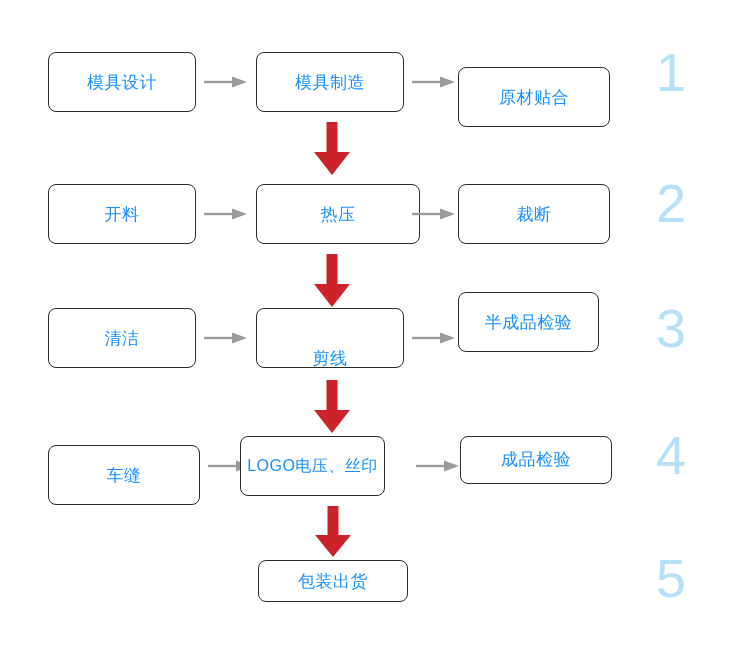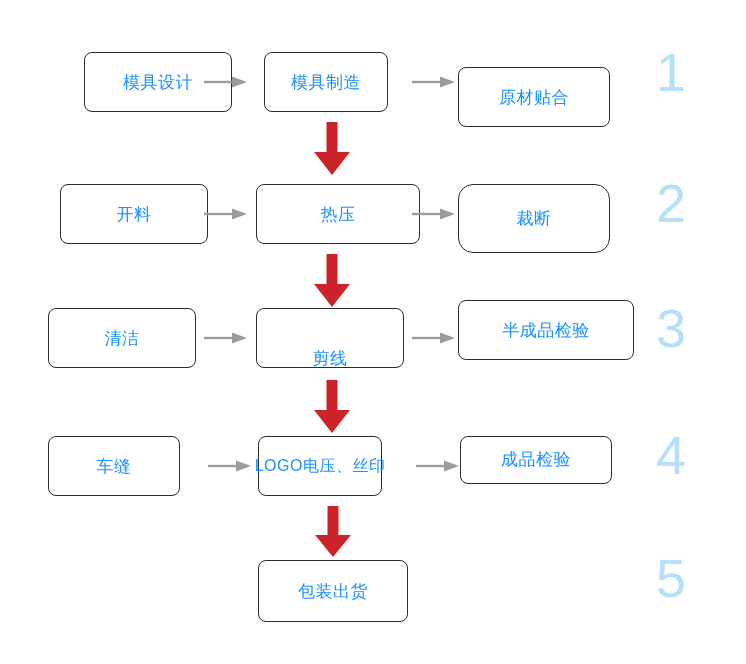--- a/index.html
+++ b/index.html
@@ -61,32 +61,32 @@
     font-weight: 400;
     text-align: center;
     width: 46px;
   }
 </style>
 </head>
 <body>
 
 <div id="flow-canvas">
 
-  <div class="node" style="left:48px; top:52px; width:148px; height:60px;margin-left:36px;">
+  <div class="node" style="left:48px; top:52px; width:148px; height:60px;">
     <span class="node-label">模具设计</span>
   </div>
 
   <div class="h-arrow" style="left:204px; top:75px; width:44px;">
     <svg width="44" height="14" viewBox="0 0 44 14">
       <path d="M0,7 L30,7" stroke="#9c9c9c" stroke-width="2.4" fill="none"></path>
       <path d="M28,1.5 L43,7 L28,12.5 Z" fill="#9c9c9c"></path>
     </svg>
   </div>
 
-  <div class="node" style="left:264px; top:52px; width:124px; height:60px;">
+  <div class="node" style="left:256px; top:52px; width:148px; height:60px;">
     <span class="node-label">模具制造</span>
   </div>
 
   <div class="h-arrow" style="left:412px; top:75px; width:44px;">
     <svg width="44" height="14" viewBox="0 0 44 14">
       <path d="M0,7 L30,7" stroke="#9c9c9c" stroke-width="2.4" fill="none"></path>
       <path d="M28,1.5 L43,7 L28,12.5 Z" fill="#9c9c9c"></path>
     </svg>
   </div>
 
@@ -96,21 +96,21 @@
 
   <div class="step-number" style="left:648px; top:45px;">1</div>
 
   <div class="v-arrow" style="left:312px; top:122px; width:40px; height:54px;">
     <svg width="40" height="54" viewBox="0 0 40 54">
       <rect x="14.5" y="0" width="11" height="32" fill="#cc2229"></rect>
       <path d="M2,30 L38,30 L20,53 Z" fill="#cc2229"></path>
     </svg>
   </div>
 
-  <div class="node" style="left:48px; top:184px; width:148px; height:60px;margin-left:12px;">
+  <div class="node" style="left:48px; top:184px; width:148px; height:60px;">
     <span class="node-label">开料</span>
   </div>
 
   <div class="h-arrow" style="left:204px; top:207px; width:44px;">
     <svg width="44" height="14" viewBox="0 0 44 14">
       <path d="M0,7 L30,7" stroke="#9c9c9c" stroke-width="2.4" fill="none"></path>
       <path d="M28,1.5 L43,7 L28,12.5 Z" fill="#9c9c9c"></path>
     </svg>
   </div>
 
@@ -118,21 +118,21 @@
     <span class="node-label">热压</span>
   </div>
 
   <div class="h-arrow" style="left:412px; top:207px; width:44px;">
     <svg width="44" height="14" viewBox="0 0 44 14">
       <path d="M0,7 L30,7" stroke="#9c9c9c" stroke-width="2.4" fill="none"></path>
       <path d="M28,1.5 L43,7 L28,12.5 Z" fill="#9c9c9c"></path>
     </svg>
   </div>
 
-  <div class="node" style="left:458px; top:184px; width:152px; height:69px;border-radius:15px;">
+  <div class="node" style="left:458px; top:184px; width:152px; height:60px;">
     <span class="node-label">裁断</span>
   </div>
 
   <div class="step-number" style="left:648px; top:176px;">2</div>
 
   <div class="v-arrow" style="left:312px; top:254px; width:40px; height:54px;">
     <svg width="40" height="54" viewBox="0 0 40 54">
       <rect x="14.5" y="0" width="11" height="32" fill="#cc2229"></rect>
       <path d="M2,30 L38,30 L20,53 Z" fill="#cc2229"></path>
     </svg>
@@ -153,45 +153,45 @@
     <span class="node-label">剪线</span>
   </div>
 
   <div class="h-arrow" style="left:412px; top:331px; width:44px;">
     <svg width="44" height="14" viewBox="0 0 44 14">
       <path d="M0,7 L30,7" stroke="#9c9c9c" stroke-width="2.4" fill="none"></path>
       <path d="M28,1.5 L43,7 L28,12.5 Z" fill="#9c9c9c"></path>
     </svg>
   </div>
 
-  <div class="node" style="left:458px; top:300px; width:176px; height:60px;">
+  <div class="node" style="left:458px; top:292px; width:141px; height:60px;">
     <span class="node-label">半成品检验</span>
   </div>
 
   <div class="step-number" style="left:648px; top:301px;">3</div>
 
   <div class="v-arrow" style="left:312px; top:380px; width:40px; height:54px;">
     <svg width="40" height="54" viewBox="0 0 40 54">
       <rect x="14.5" y="0" width="11" height="32" fill="#cc2229"></rect>
       <path d="M2,30 L38,30 L20,53 Z" fill="#cc2229"></path>
     </svg>
   </div>
 
-  <div class="node" style="left:48px; top:436px; width:132px; height:60px;">
+  <div class="node" style="left:48px; top:445px; width:152px; height:60px;">
     <span class="node-label">车缝</span>
   </div>
 
   <div class="h-arrow" style="left:208px; top:459px; width:44px;">
     <svg width="44" height="14" viewBox="0 0 44 14">
       <path d="M0,7 L30,7" stroke="#9c9c9c" stroke-width="2.4" fill="none"></path>
       <path d="M28,1.5 L43,7 L28,12.5 Z" fill="#9c9c9c"></path>
     </svg>
   </div>
 
-  <div class="node" style="left:258px; top:436px; width:124px; height:60px;">
+  <div class="node" style="left:240px; top:436px; width:145px; height:60px;">
     <span class="node-label" style="font-size:16px;">LOGO电压、丝印</span>
   </div>
 
   <div class="h-arrow" style="left:416px; top:459px; width:44px;">
     <svg width="44" height="14" viewBox="0 0 44 14">
       <path d="M0,7 L30,7" stroke="#9c9c9c" stroke-width="2.4" fill="none"></path>
       <path d="M28,1.5 L43,7 L28,12.5 Z" fill="#9c9c9c"></path>
     </svg>
   </div>
 
@@ -201,19 +201,19 @@
 
   <div class="step-number" style="left:648px; top:428px;">4</div>
 
   <div class="v-arrow" style="left:313px; top:506px; width:40px; height:52px;">
     <svg width="40" height="52" viewBox="0 0 40 52">
       <rect x="14.5" y="0" width="11" height="31" fill="#cc2229"></rect>
       <path d="M2,29 L38,29 L20,51 Z" fill="#cc2229"></path>
     </svg>
   </div>
 
-  <div class="node" style="left:258px; top:560px; width:150px; height:62px;">
+  <div class="node" style="left:258px; top:560px; width:150px; height:42px;">
     <span class="node-label">包装出货</span>
   </div>
 
   <div class="step-number" style="left:648px; top:551px;">5</div>
 
 </div>
 
 </body></html>

